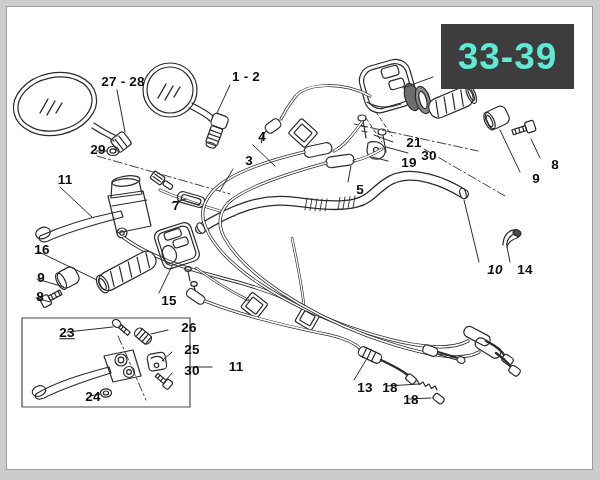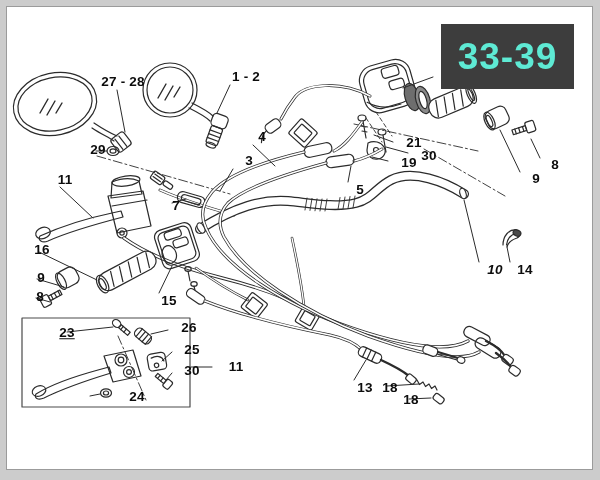--- a/index.html
+++ b/index.html
@@ -406,20 +406,20 @@
     <div class="part-label" style="left: 483px; top: 270px; font-style: italic;">10</div>
     <div class="part-label" style="left: 513px; top: 270px;">14</div>
     <div class="part-label" style="left: 30px; top: 250px;">16</div>
     <div class="part-label" style="left: 29px; top: 278px;">9</div>
     <div class="part-label" style="left: 28px; top: 297px;">8</div>
     <div class="part-label" style="left: 157px; top: 301px;">15</div>
     <div class="part-label" style="left: 55px; top: 333px; text-decoration: underline;">23</div>
     <div class="part-label" style="left: 177px; top: 328px;">26</div>
     <div class="part-label" style="left: 180px; top: 350px;">25</div>
     <div class="part-label" style="left: 180px; top: 371px;">30</div>
-    <div class="part-label" style="left: 81px; top: 397px; margin-left: 44px;">24</div>
+    <div class="part-label" style="left: 81px; top: 397px;">24</div>
     <div class="part-label" style="left: 224px; top: 367px;">11</div>
     <div class="part-label" style="left: 353px; top: 388px;">13</div>
     <div class="part-label" style="left: 378px; top: 388px;">18</div>
     <div class="part-label" style="left: 399px; top: 400px;">18</div>
   </div>
 
 <div class="badge" style="background: rgb(61, 61, 61); color: #5eead4;">33-39</div>
 
 </body></html>

